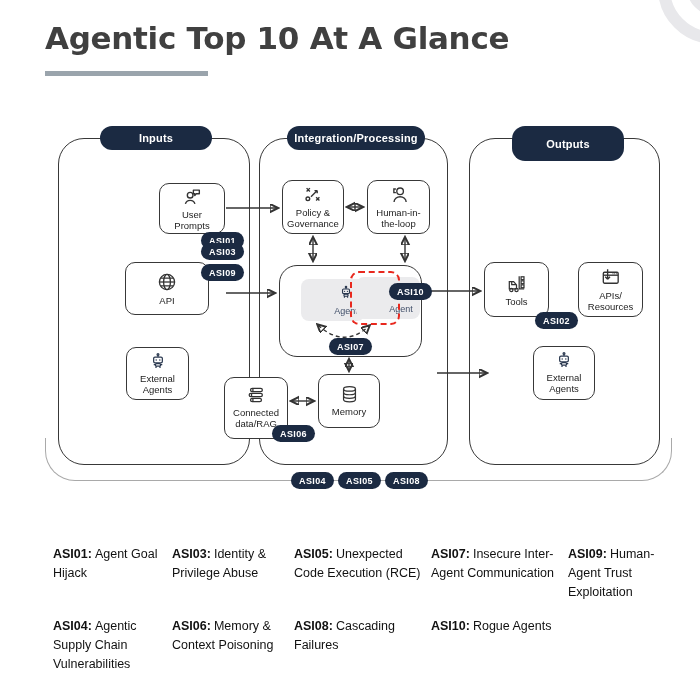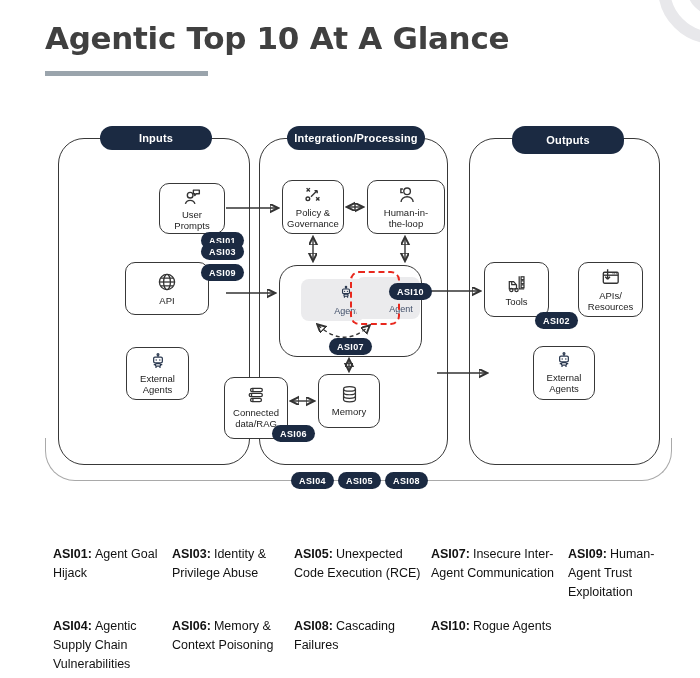--- a/index.html
+++ b/index.html
@@ -24,21 +24,21 @@
   
   .outer-boundary{position:absolute;left:45px;top:438px;width:627px;height:43px;box-sizing:border-box;
     border-left:1.5px solid #a9a9a9;border-right:1.5px solid #a9a9a9;border-bottom:1.5px solid #a9a9a9;
     border-radius:0 0 30px 30px;z-index:0;}
 
   
   .pill{position:absolute;background:#1b2a42;color:#fff;border-radius:13px;display:flex;align-items:center;justify-content:center;
     font-size:11px;font-weight:700;letter-spacing:0.2px;z-index:5;}
   #p-inputs{left:100px;top:126px;width:112px;height:24px;}
   #p-integration{left:287px;top:126px;width:138px;height:24px;}
-  #p-outputs{left:512px;top:126px;width:112px;height:28px;}
+  #p-outputs{left:512px;top:126px;width:112px;height:35px;}
 
   
   .badge{position:absolute;background:#1b2a42;color:#fff;border-radius:9px;height:17px;padding:0 8px;
     display:flex;align-items:center;justify-content:center;font-size:9px;font-weight:700;letter-spacing:0.4px;z-index:6;}
 
   
   .node{position:absolute;background:#fff;border:1.4px solid #383838;border-radius:10px;box-sizing:border-box;
     display:flex;flex-direction:column;align-items:center;justify-content:center;gap:2px;z-index:4;color:#30405c;}
   .node-label{font-size:9.5px;line-height:1.12;color:#1c1c1c;text-align:center;max-width:54px;}
   .node svg{display:block;}
@@ -146,21 +146,21 @@
       <svg width="22" height="22" viewBox="0 0 24 24" stroke="#333" fill="none" stroke-width="1.5">
         <path d="M5,4.5 l3.6,3.6 M8.6,4.5 L5,8.1"></path>
         <path d="M15.4,14.5 l3.6,3.6 M19,14.5 l-3.6,3.6"></path>
         <circle cx="6.4" cy="16.2" r="2"></circle>
         <path d="M9.8,14 L16.6,7.2 M16.6,7.2 h-3 M16.6,7.2 v3"></path>
       </svg>
     </span>
     <span class="node-label">Policy &amp; Governance</span>
   </div>
 
-  <div class="node" style="left:367px;top:180px;width:78px;height:54px;">
+  <div class="node" style="left:367px;top:180px;width:63px;height:54px;">
     <span>
       <svg width="22" height="22" viewBox="0 0 24 24" stroke="#333" fill="none" stroke-width="1.5">
         <circle cx="13.2" cy="8" r="3.6"></circle>
         <path d="M6.6,19.5 a6.6,5.6 0 0 1 13.2,0"></path>
         <path d="M8.6,5.4 h-2.2 v4 h2.2"></path>
       </svg>
     </span>
     <span class="node-label">Human-in-the-loop</span>
   </div>
 

